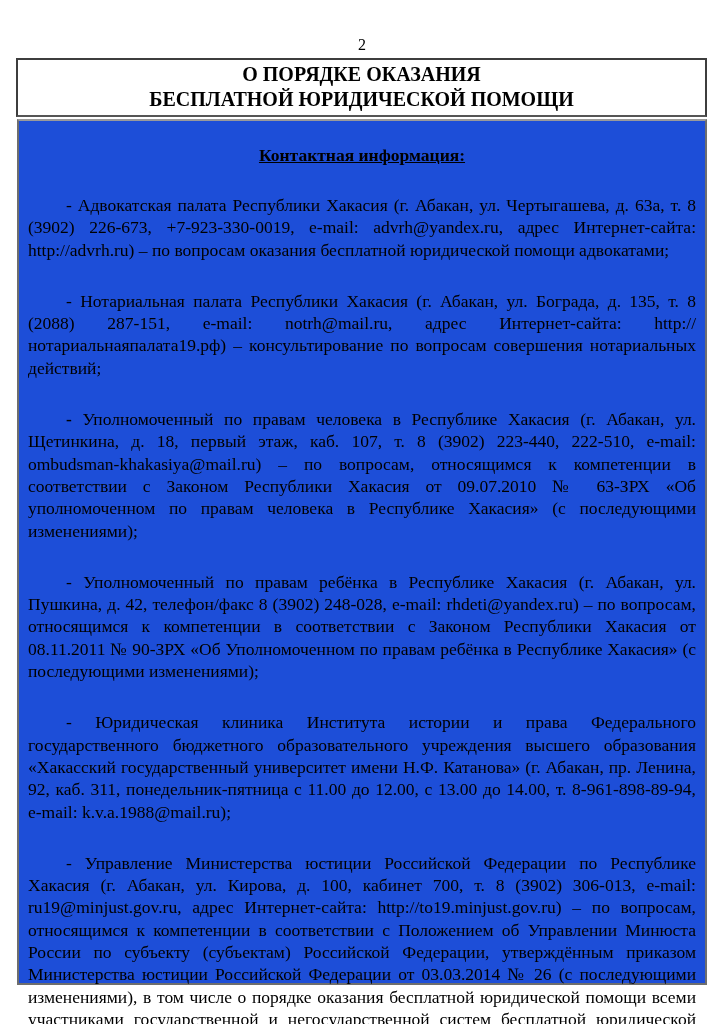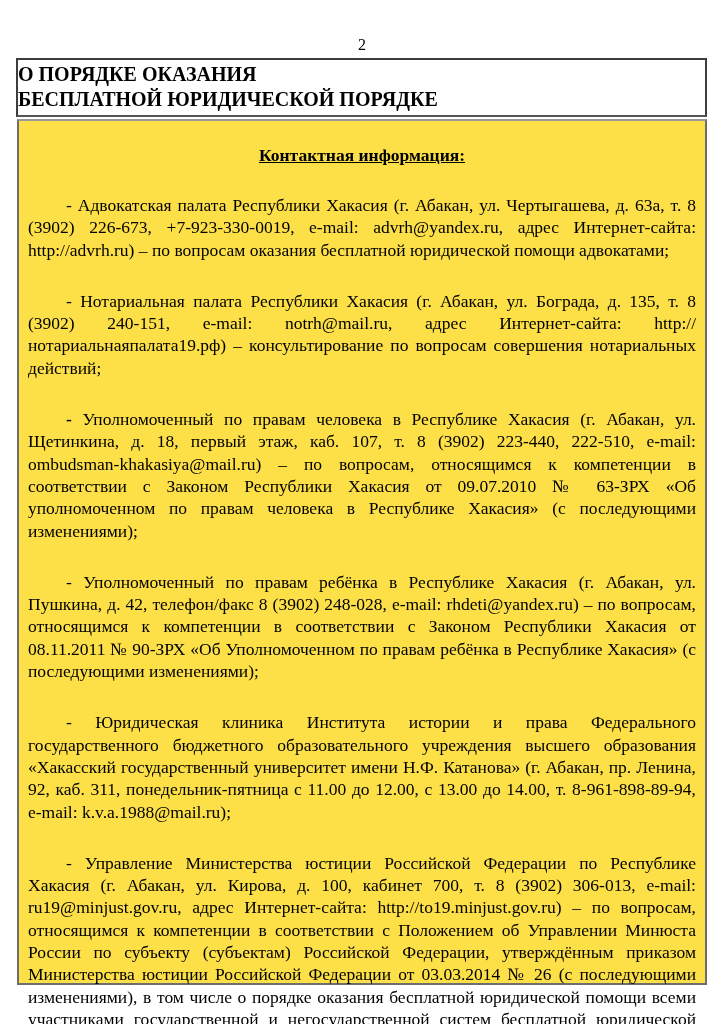--- a/index.html
+++ b/index.html
@@ -22,34 +22,35 @@
     text-align: center;
     font-size: 16px;
     padding-top: 36px;
     line-height: 18px;
   }
   .title-box {
     margin: 4px auto 0 16px;
     width: 691px;
     border: 2px solid #3d3d3d;
     border-bottom: 2px solid #555555;
+    text-align: center;
     font-weight: bold;
     font-size: 20px;
     line-height: 25px;
     padding: 2px 0 3px 0;
     background: #ffffff;
   }
   .content-box {
     margin: 2px auto 0 17px;
     width: 690px;
     height: 866px;
     border: 2px solid #6e6e6e;
     border-top-color: #9a9a9a;
     padding: 0 9px;
-    background: #fde047;
+    background: #1d4ed8;
     font-family: Liberation Serif, serif;
   }
   .contact-heading {
     margin-top: 24px;
     text-align: center;
     font-weight: bold;
     font-size: 17.5px;
     text-decoration: underline;
     line-height: 20px;
   }
@@ -66,28 +67,28 @@
 </style>
 </head>
 <body>
 
 <div class="page">
 
   <div class="page-number">2</div>
 
   <div class="title-box">
     <div>О ПОРЯДКЕ ОКАЗАНИЯ</div>
-    <div>БЕСПЛАТНОЙ ЮРИДИЧЕСКОЙ ПОРЯДКЕ</div>
+    <div>БЕСПЛАТНОЙ ЮРИДИЧЕСКОЙ ПОМОЩИ</div>
   </div>
 
   <div class="content-box">
     <div class="contact-heading">Контактная информация:</div>
     <div class="paragraphs">
         <p class="para"><span class="marker">- </span><span>Адвокатская палата Республики Хакасия (г. Абакан, ул. Чертыгашева, д. 63а, т. 8 (3902) 226-673, +7-923-330-0019, e-mail: advrh@yandex.ru, адрес Интернет-сайта: http://advrh.ru) – по вопросам оказания бесплатной юридической помощи адвокатами;</span></p>
-        <p class="para"><span class="marker">- </span><span>Нотариальная палата Республики Хакасия (г. Абакан, ул. Бограда, д. 135, т. 8 (3902) 240-151, e-mail: notrh@mail.ru, адрес Интернет-сайта: http://нотариальнаяпалата19.рф) – консультирование по вопросам совершения нотариальных действий;</span></p>
+        <p class="para"><span class="marker">- </span><span>Нотариальная палата Республики Хакасия (г. Абакан, ул. Бограда, д. 135, т. 8 (2088) 287-151, e-mail: notrh@mail.ru, адрес Интернет-сайта: http://нотариальнаяпалата19.рф) – консультирование по вопросам совершения нотариальных действий;</span></p>
         <p class="para"><span class="marker bold">- </span><span>Уполномоченный по правам человека в Республике Хакасия (г. Абакан, ул. Щетинкина, д. 18, первый этаж, каб. 107, т. 8 (3902) 223-440, 222-510, e-mail: ombudsman-khakasiya@mail.ru) – по вопросам, относящимся к компетенции в соответствии с Законом Республики Хакасия от 09.07.2010 № 63-ЗРХ «Об уполномоченном по правам человека в Республике Хакасия» (с последующими изменениями);</span></p>
         <p class="para"><span class="marker">- </span><span>Уполномоченный по правам ребёнка в Республике Хакасия (г. Абакан, ул. Пушкина, д. 42, телефон/факс 8 (3902) 248-028, e-mail: rhdeti@yandex.ru) – по вопросам, относящимся к компетенции в соответствии с Законом Республики Хакасия от 08.11.2011 № 90-ЗРХ «Об Уполномоченном по правам ребёнка в Республике Хакасия» (с последующими изменениями);</span></p>
         <p class="para"><span class="marker">- </span><span>Юридическая клиника Института истории и права Федерального государственного бюджетного образовательного учреждения высшего образования «Хакасский государственный университет имени Н.Ф. Катанова» (г. Абакан, пр. Ленина, 92, каб. 311, понедельник-пятница с 11.00 до 12.00, с 13.00 до 14.00, т. 8-961-898-89-94, e-mail: k.v.a.1988@mail.ru);</span></p>
         <p class="para"><span class="marker">- </span><span>Управление Министерства юстиции Российской Федерации по Республике Хакасия (г. Абакан, ул. Кирова, д. 100, кабинет 700, т. 8 (3902) 306-013, e-mail: ru19@minjust.gov.ru, адрес Интернет-сайта: http://to19.minjust.gov.ru) – по вопросам, относящимся к компетенции в соответствии с Положением об Управлении Минюста России по субъекту (субъектам) Российской Федерации, утверждённым приказом Министерства юстиции Российской Федерации от 03.03.2014 № 26 (с последующими изменениями), в том числе о порядке оказания бесплатной юридической помощи всеми участниками государственной и негосударственной систем бесплатной юридической помощи.</span></p>
       </div>
   </div>
 
 </div>
 
 </body></html>

